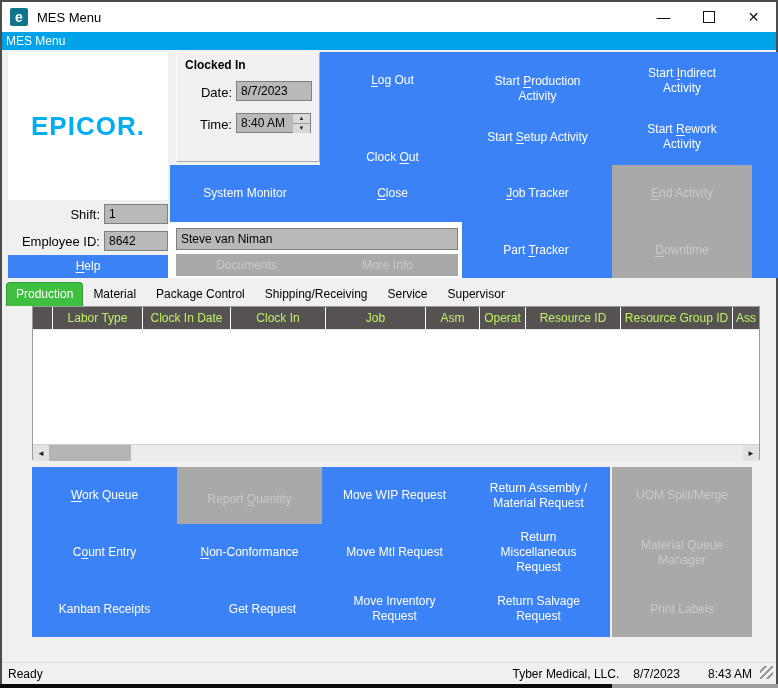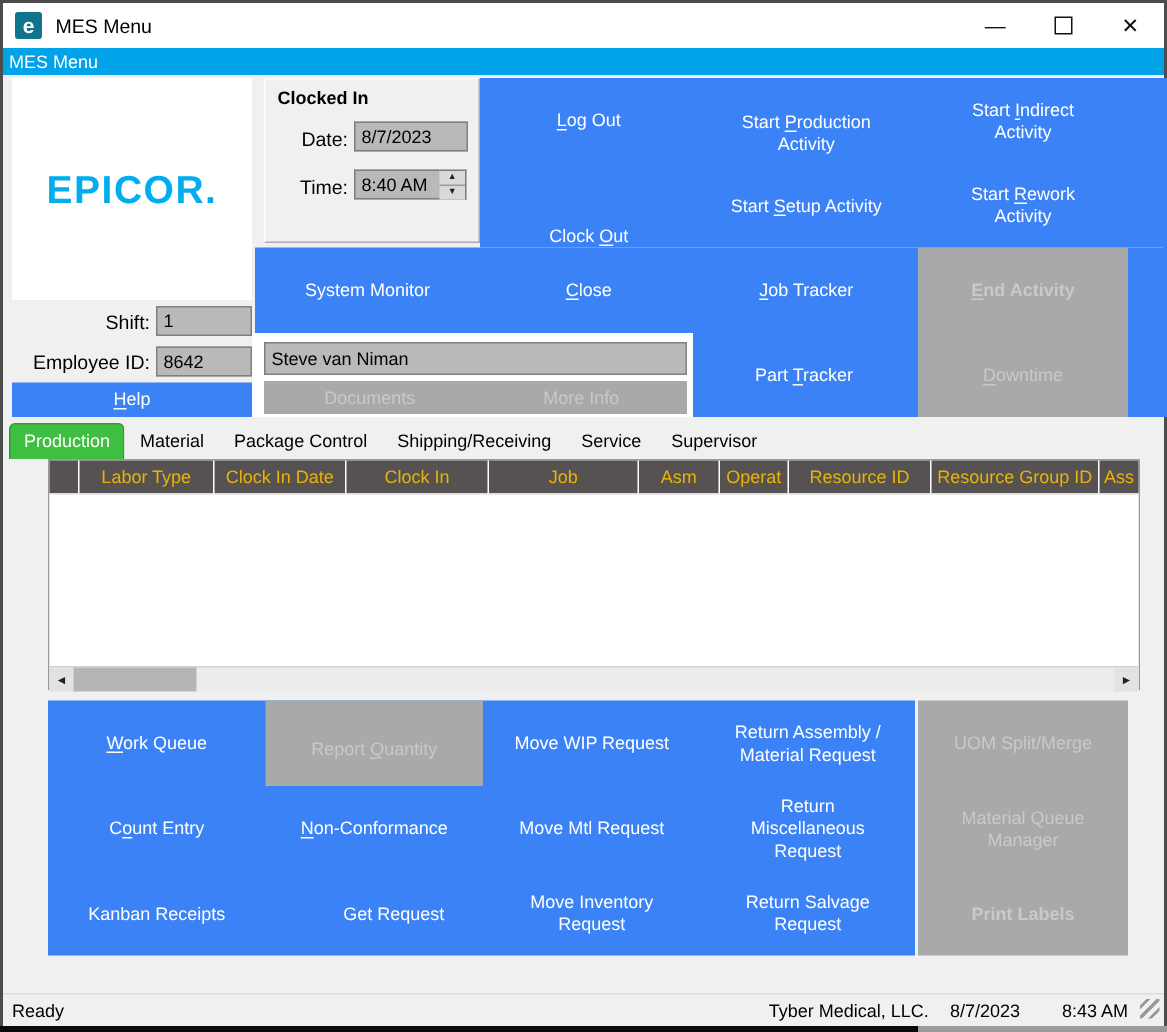--- a/index.html
+++ b/index.html
@@ -47,21 +47,21 @@
   .docbar{left:176px;top:254px;width:282px;height:22px;background:#a9a9a9;display:flex;}
   .docbar .dbtn{flex:1;height:100%;}
   
   .tabbar{left:2px;top:282px;right:2px;height:24px;display:flex;align-items:flex-end;padding-left:4px;font-size:12px;}
   .tab{padding:4px 10px 5px;color:#000;}
   .tab.active{background:#3fbf3f;color:#fff;border:1px solid #2f9e2f;border-bottom:none;
     border-radius:4px 4px 0 0;padding:4px 9px 5px;}
   
   .grid{left:32px;top:306px;width:728px;height:154px;background:#fff;border:1px solid #9a9a9a;}
   .gridhead{display:flex;height:22px;background:#555251;}
-  .gcell{color:#eab308;font-size:12px;display:flex;align-items:center;justify-content:center;
+  .gcell{color:#bef264;font-size:12px;display:flex;align-items:center;justify-content:center;
     border-right:1px solid #fff;overflow:hidden;white-space:nowrap;box-sizing:border-box;}
   .gridbody{height:114px;background:#fff;border-top:1px solid #e8e8e8;}
   .hscroll{display:flex;height:16px;background:#ececec;border-top:1px solid #d0d0d0;align-items:stretch;}
   .scrollarrow{width:16px;background:#e2e2e2;font-size:8px;color:#222;display:flex;align-items:center;justify-content:center;}
   .scrollthumb{width:82px;background:#b5b5b5;}
   .scrolltrack{flex:1;}
   
   .statusbar{left:2px;top:662px;right:2px;height:22px;background:#f0f0f0;border-top:1px solid #dcdcdc;
     display:flex;align-items:center;font-size:12px;color:#000;padding:0 6px;}
   .statusright{margin-left:auto;display:flex;align-items:center;}
@@ -141,21 +141,21 @@
 </div>
 <div class="abs dbtn" style="left:170px;top:165px;width:150px;height:57px;">
   <span><span>System Monitor</span><span class="u"></span><span></span></span>
 </div>
 <div class="abs dbtn" style="left:320px;top:165px;width:145px;height:57px;">
   <span><span></span><span class="u">C</span><span>lose</span></span>
 </div>
 <div class="abs dbtn" style="left:465px;top:165px;width:145px;height:57px;">
   <span><span></span><span class="u">J</span><span>ob Tracker</span></span>
 </div>
-<div class="abs dbtn disabled" style="left:612px;top:165px;width:140px;height:57px;font-weight:bold;">
+<div class="abs dbtn disabled" style="left:612px;top:165px;width:140px;height:57px;">
   <span><span></span><span class="u">E</span><span>nd Activity</span></span>
 </div>
 <div class="abs dbtn" style="left:462px;top:222px;width:148px;height:56px;">
   <span><span>Part </span><span class="u">T</span><span>racker</span></span>
 </div>
 <div class="abs dbtn disabled" style="left:612px;top:222px;width:140px;height:56px;">
   <span><span></span><span class="u">D</span><span>owntime</span></span>
 </div>
 
 <div class="abs namepanel"></div>
@@ -243,21 +243,21 @@
 </div>
 <div class="abs dbtn" style="left:467px;top:581px;width:143px;height:56px;">
   <span><span>Return Salvage Request</span><span class="u"></span><span></span></span>
 </div>
 <div class="abs dbtn disabled" style="left:612px;top:467px;width:140px;height:57px;">
   <span><span>UOM Split/Merge</span><span class="u"></span><span></span></span>
 </div>
 <div class="abs dbtn disabled" style="left:612px;top:524px;width:140px;height:57px;">
   <span><span>Material Queue Manager</span><span class="u"></span><span></span></span>
 </div>
-<div class="abs dbtn disabled" style="left:612px;top:581px;width:140px;height:56px;font-weight:bold;">
+<div class="abs dbtn disabled" style="left:612px;top:581px;width:140px;height:56px;">
   <span><span>Print Labels</span><span class="u"></span><span></span></span>
 </div>
 
 <div class="abs statusbar">
   <span>Ready</span>
   <div class="statusright">
     <span>Tyber Medical, LLC.</span>
     <span style="margin-left:14px;">8/7/2023</span>
     <span style="margin-left:28px;margin-right:18px;">8:43 AM</span>
   </div>

